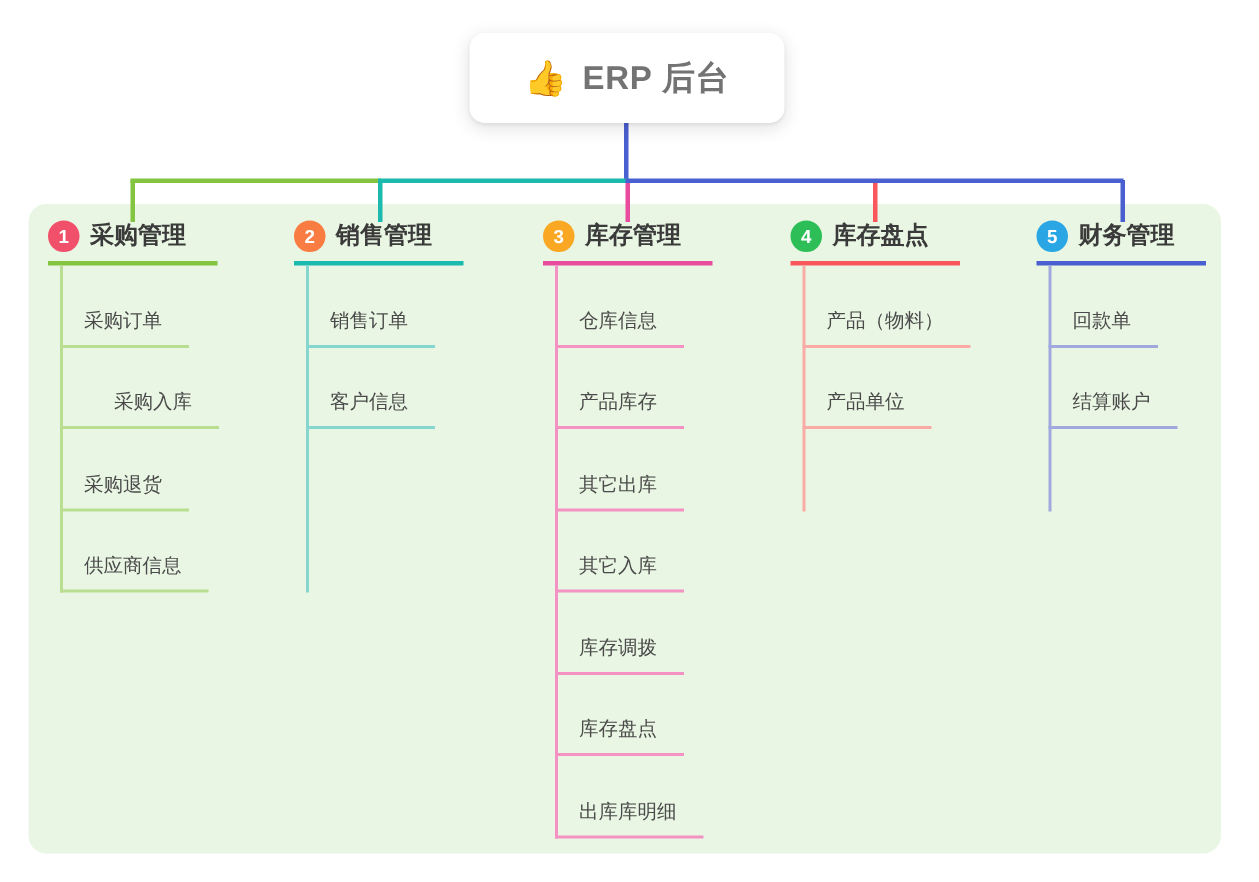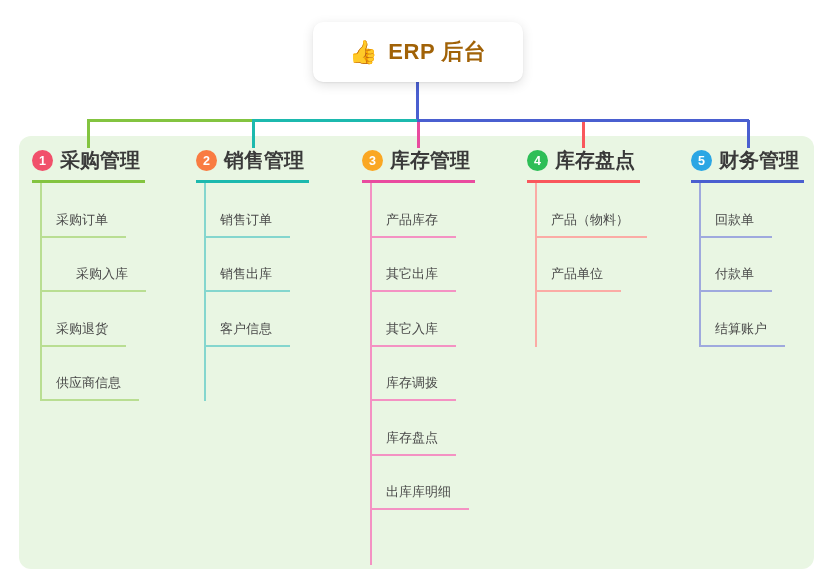--- a/index.html
+++ b/index.html
@@ -32,21 +32,21 @@
     display: flex;
     align-items: center;
     justify-content: center;
     gap: 10px;
     z-index: 3;
   }
   .root-icon { font-size: 23px; line-height: 1; }
   .root-title {
     font-size: 22px;
     font-weight: 600;
-    color: #a16207;
+    color: #737373;
     letter-spacing: 0.5px;
   }
 
   
   .hline, .vline-seg { position: absolute; z-index: 1; }
 
   
   .branch { position: absolute; z-index: 2; }
   .branch-header {
     display: flex;
@@ -61,21 +61,21 @@
     border-radius: 50%;
     color: #ffffff;
     font-size: 12.5px;
     font-weight: bold;
     display: flex;
     align-items: center;
     justify-content: center;
     flex: 0 0 auto;
   }
   .branch-label {
-    font-size: 20px;
+    font-size: 16px;
     font-weight: 600;
     color: #3A3A3A;
     white-space: nowrap;
   }
   .items {
     position: relative;
     margin-left: 8px;
   }
   .items .sub-vline {
     position: absolute;
@@ -147,35 +147,35 @@
         <div class="branch-header" style="border-bottom-color: rgb(28, 185, 174);">
           <span class="badge" style="background: rgb(249, 124, 66);">2</span>
           <span class="branch-label">销售管理</span>
         </div>
         <div class="items">
           <div class="sub-vline" style="background: rgb(132, 214, 206); height: 218px;"></div>
           <div class="row">
             <span class="item-node" style="border-bottom-color: rgb(132, 214, 206);">销售订单</span>
           </div>
           <div class="row">
-            <span class="item-node" style="border-bottom-color: rgb(132, 214, 206);">销售出库</span>
-          </div>
-          <div class="row">
             <span class="item-node" style="border-bottom-color: rgb(132, 214, 206);">客户信息</span>
           </div>
         </div>
       </div>
       <div class="branch" style="left: 362px; top: 147px;">
         <div class="branch-header" style="border-bottom-color: rgb(233, 75, 159);">
           <span class="badge" style="background: rgb(250, 167, 35);">3</span>
           <span class="branch-label">库存管理</span>
         </div>
         <div class="items">
           <div class="sub-vline" style="background: rgb(244, 146, 195); height: 381.5px;"></div>
           <div class="row">
+            <span class="item-node" style="border-bottom-color: rgb(244, 146, 195);">仓库信息</span>
+          </div>
+          <div class="row">
             <span class="item-node" style="border-bottom-color: rgb(244, 146, 195);">产品库存</span>
           </div>
           <div class="row">
             <span class="item-node" style="border-bottom-color: rgb(244, 146, 195);">其它出库</span>
           </div>
           <div class="row">
             <span class="item-node" style="border-bottom-color: rgb(244, 146, 195);">其它入库</span>
           </div>
           <div class="row">
             <span class="item-node" style="border-bottom-color: rgb(244, 146, 195); font-family: Liberation Serif, serif;">库存调拨</span>
@@ -207,22 +207,19 @@
         <div class="branch-header" style="border-bottom-color: rgb(74, 95, 208);">
           <span class="badge" style="background: rgb(43, 166, 228);">5</span>
           <span class="branch-label">财务管理</span>
         </div>
         <div class="items">
           <div class="sub-vline" style="background: rgb(159, 169, 222); height: 163.5px;"></div>
           <div class="row">
             <span class="item-node" style="border-bottom-color: rgb(159, 169, 222);">回款单</span>
           </div>
           <div class="row">
-            <span class="item-node" style="border-bottom-color: rgb(159, 169, 222);">付款单</span>
-          </div>
-          <div class="row">
             <span class="item-node" style="border-bottom-color: rgb(159, 169, 222);">结算账户</span>
           </div>
         </div>
       </div>
     </div>
 
 </div>
 
 </body></html>

